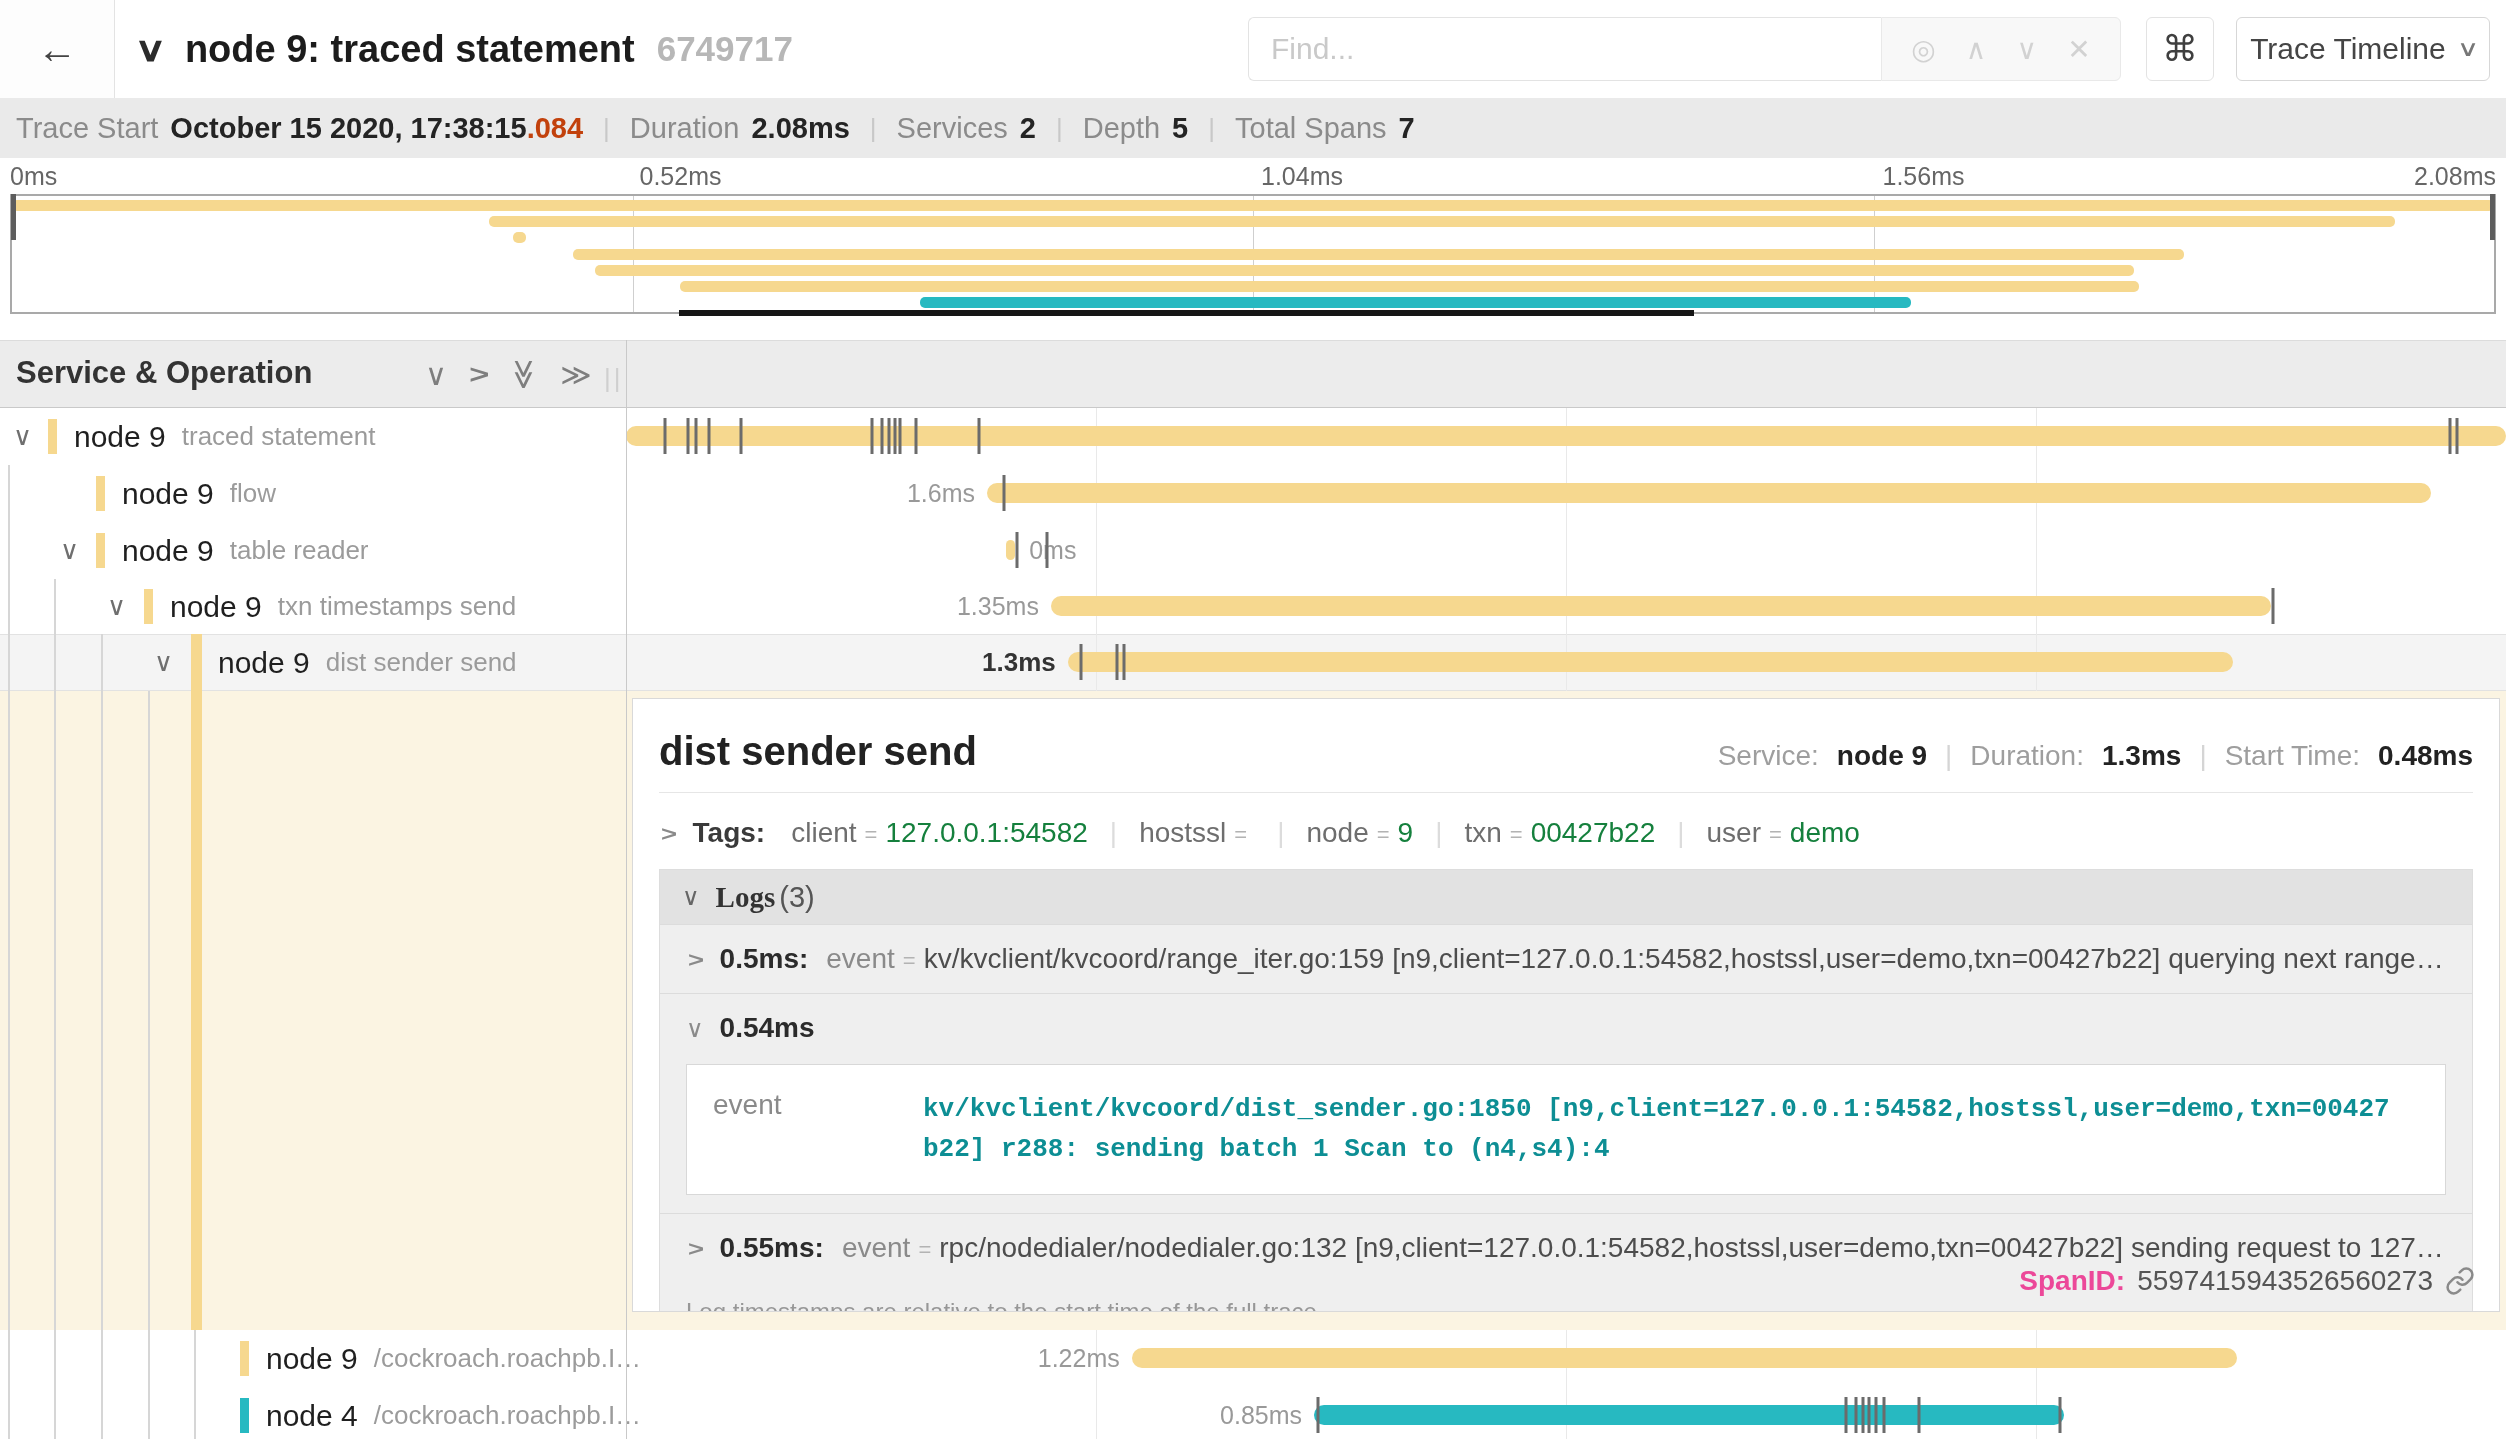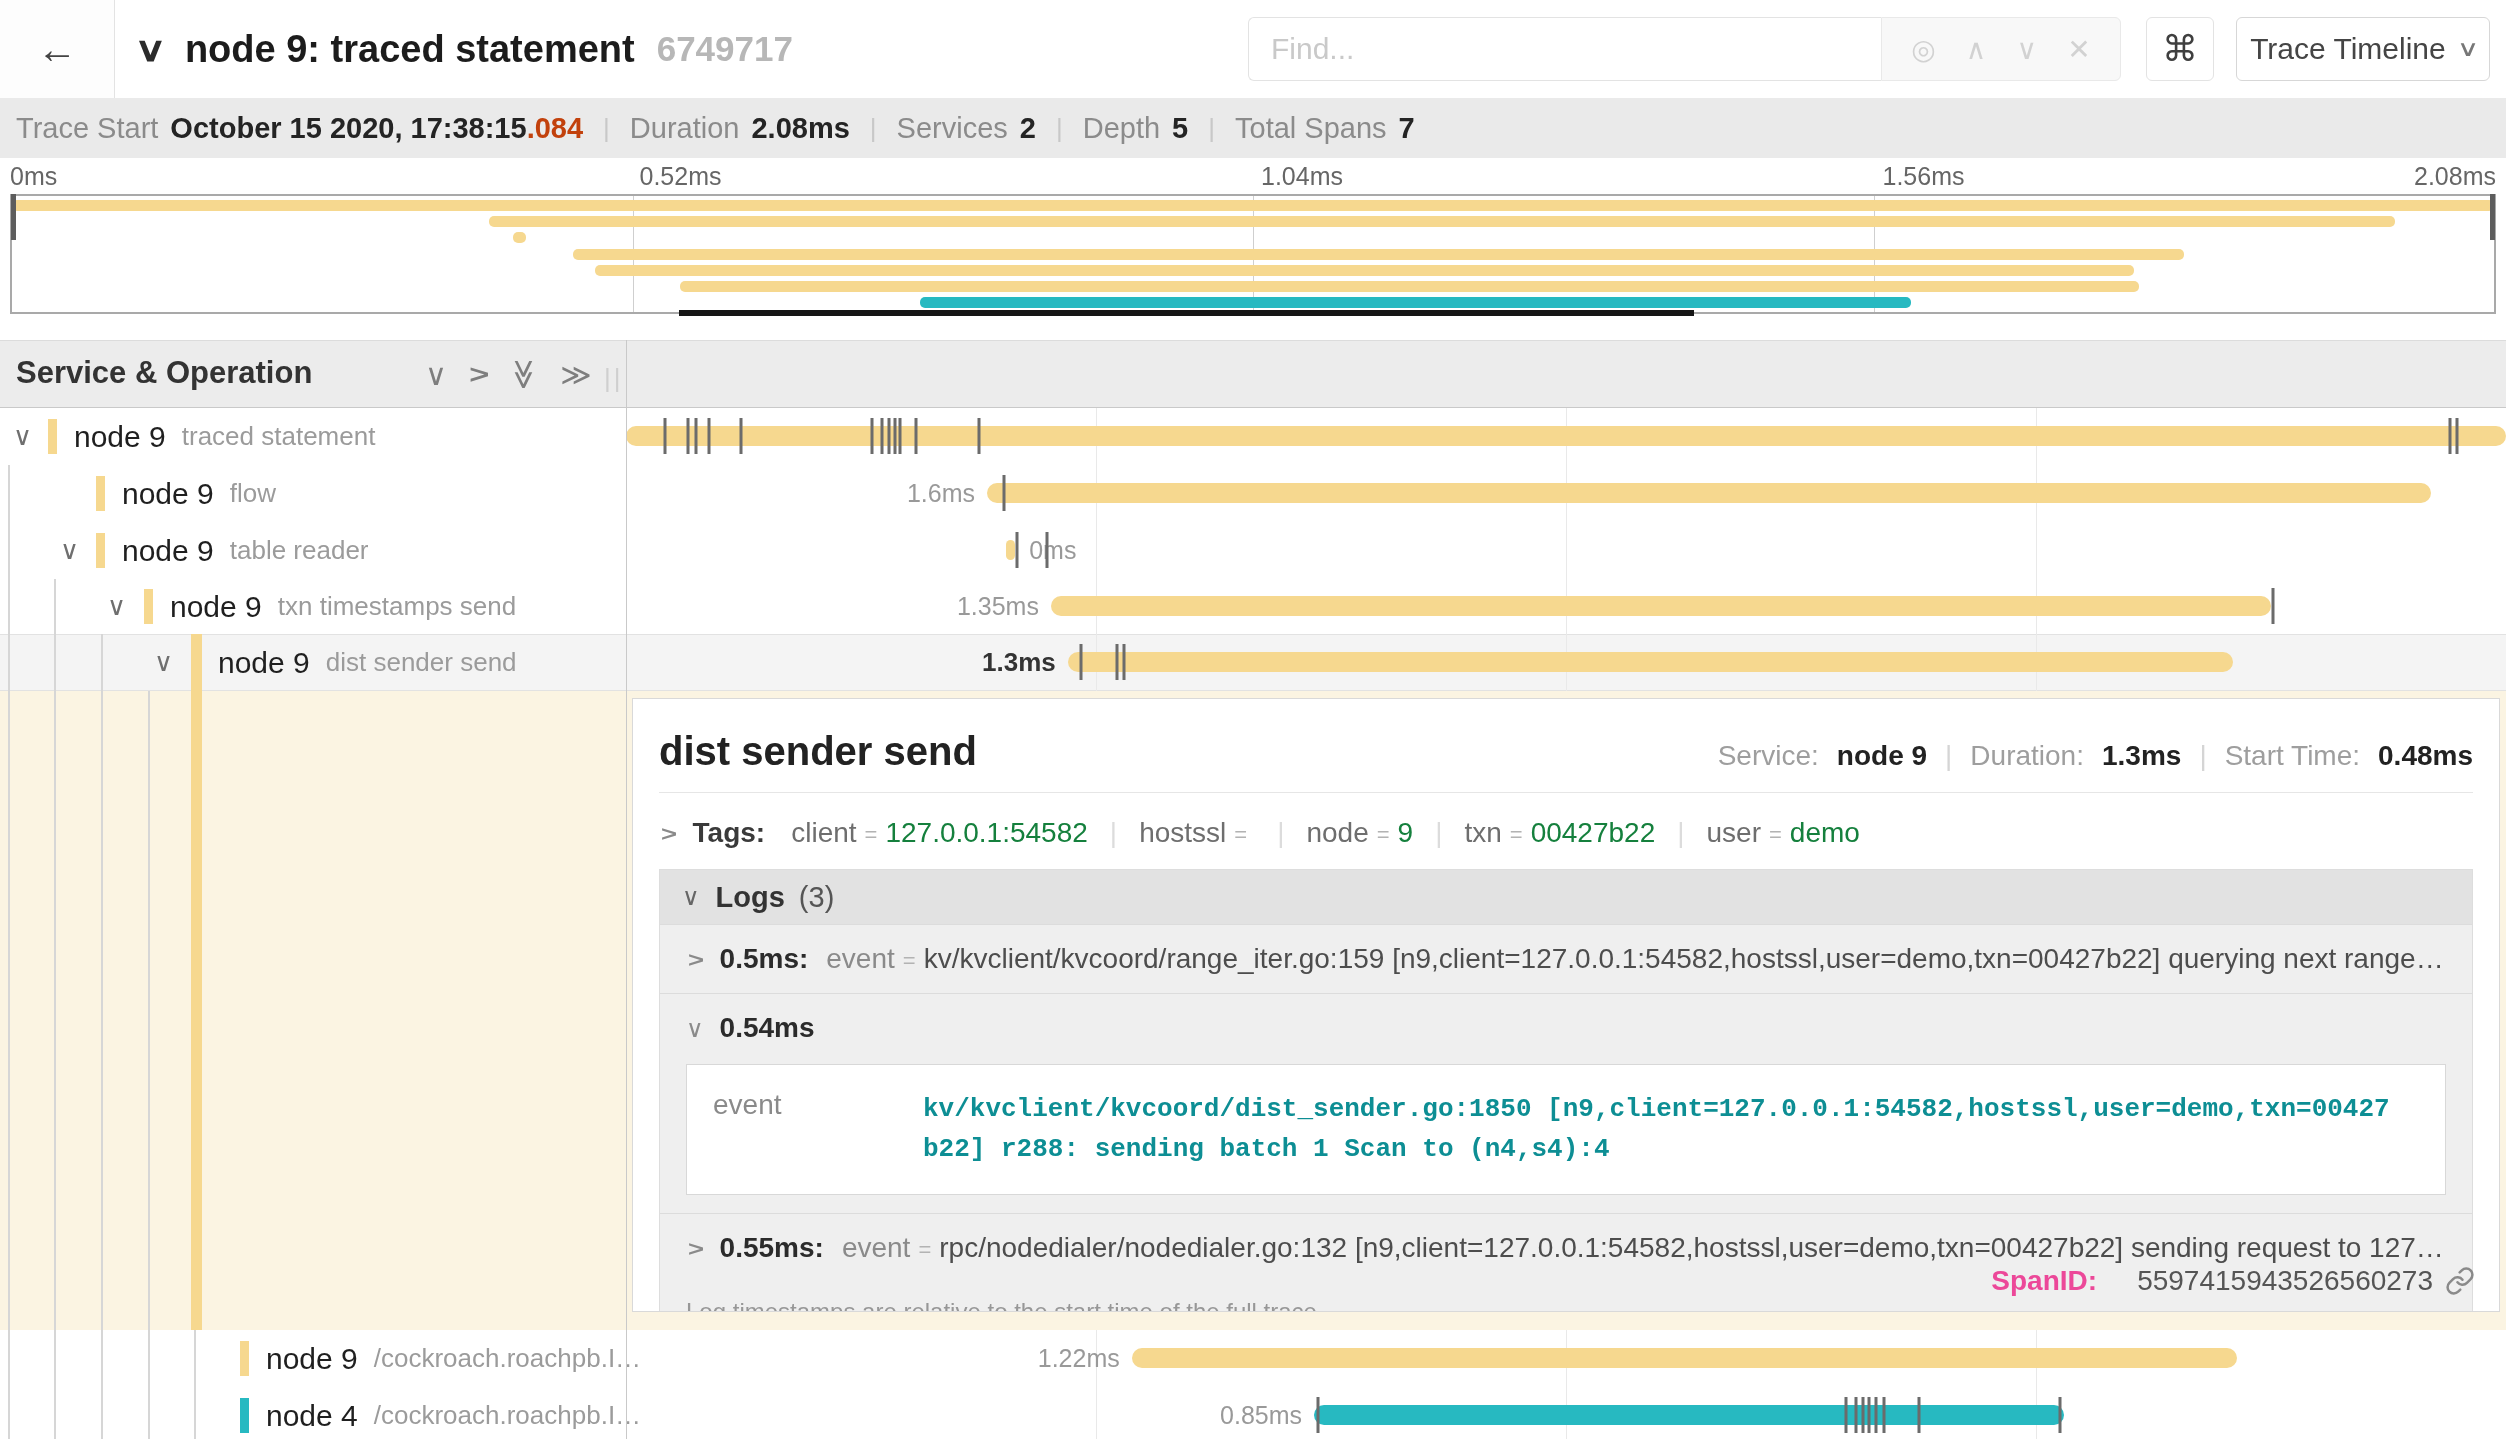--- a/index.html
+++ b/index.html
@@ -99,38 +99,38 @@
   .tags-row .tlabel{font-weight:700;color:#3a3a3a;margin-right:26px;}
   .tag-item{display:flex;align-items:baseline;white-space:nowrap;}
   .tag-item .k{color:#6e6e6e;}
   .tag-item .eq{color:#b3b3b3;font-size:22px;margin:0 8px;}
   .tag-item .v{color:#15803d;}
   .tag-sep{color:#dcdcdc;margin:0 22px;}
   .logs-block{margin:0 26px;border:1px solid #ddd;background:#efefef;}
   .logs-head{height:54px;background:#e2e2e2;display:flex;align-items:center;padding-left:22px;
              font-size:29px;cursor:pointer;}
   .logs-head .chev{color:#666;font-size:24px;margin-right:16px;}
-  .logs-head .ltitle{font-weight:700;color:#333;margin-right:14px;}
+  .logs-head .ltitle{font-weight:700;color:#333;margin-right:4px;font-family:Liberation Serif, serif;}
   .logs-head .lcount{color:#555;}
   .log-entry{border-top:1px solid #dcdcdc;padding:18px 26px;font-size:28px;}
   .log-line{display:flex;align-items:baseline;white-space:nowrap;overflow:hidden;cursor:pointer;}
   .log-line .chev{color:#8a8a8a;font-size:24px;margin-right:16px;flex:none;}
   .log-line .chev.r{transform:rotate(-90deg);display:inline-block;}
   .log-time{font-weight:700;color:#2b2b2b;margin-right:18px;flex:none;}
   .log-key{color:#8a8a8a;flex:none;}
   .log-eq{color:#b3b3b3;font-size:22px;margin:0 8px;flex:none;}
   .log-text{color:#4d4d4d;overflow:hidden;text-overflow:ellipsis;}
   .log-table{margin-top:20px;background:#fff;border:1px solid #d8d8d8;display:flex;padding:24px 0;}
   .log-table .fk{width:210px;flex:none;padding-left:26px;color:#8a8a8a;font-size:28px;}
   .log-table .fv{width:1480px;font-family:Liberation Mono, monospace;font-size:26px;font-weight:700;
                  color:#0d8e94;line-height:1.55;word-break:break-all;}
   .logs-footer{padding:16px 26px 20px 26px;font-size:24px;color:#979797;}
   .spanid{position:absolute;right:24px;bottom:14px;display:flex;align-items:center;gap:12px;font-size:28px;}
   .spanid .sl{color:#ec4899;font-weight:bold;}
-  .spanid .sv{color:#555;margin-left:28px;}
+  .spanid .sv{color:#555;}
   .spanid svg{cursor:pointer;}
 </style>
 </head>
 <body>
 
 <div class="app">
 
   <div class="topbar">
     <div class="back-btn">
         <span>←</span>

